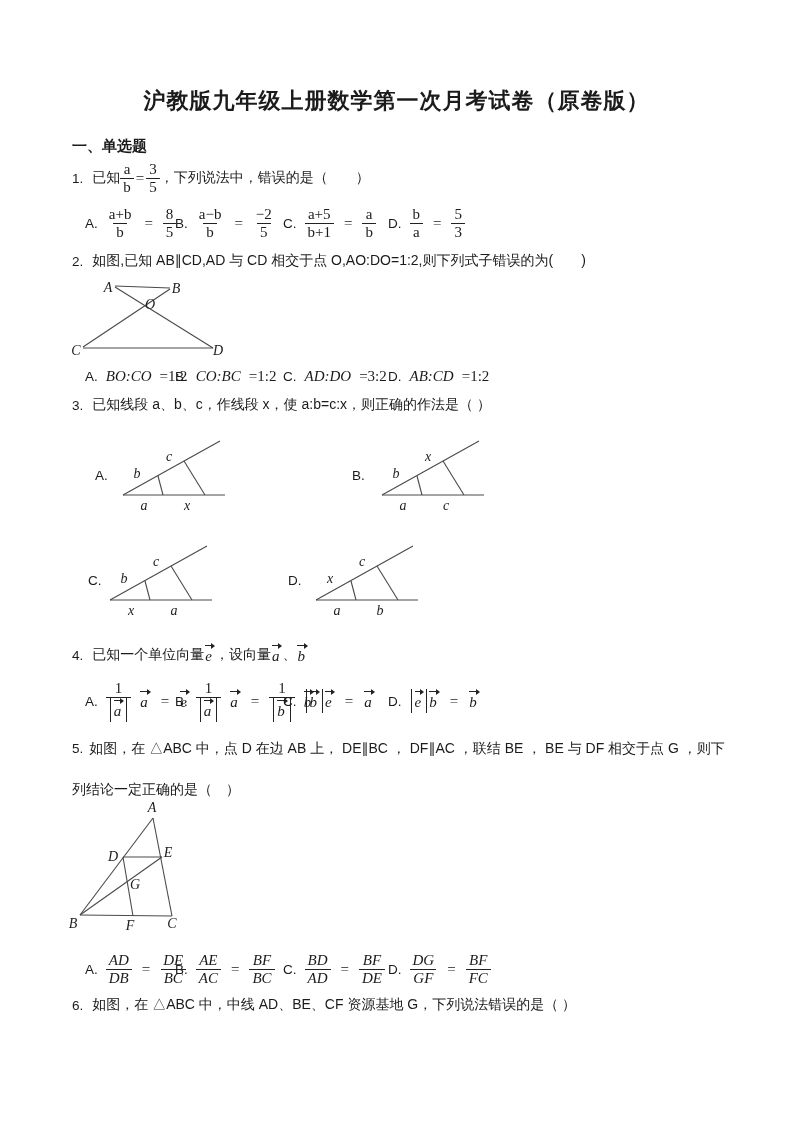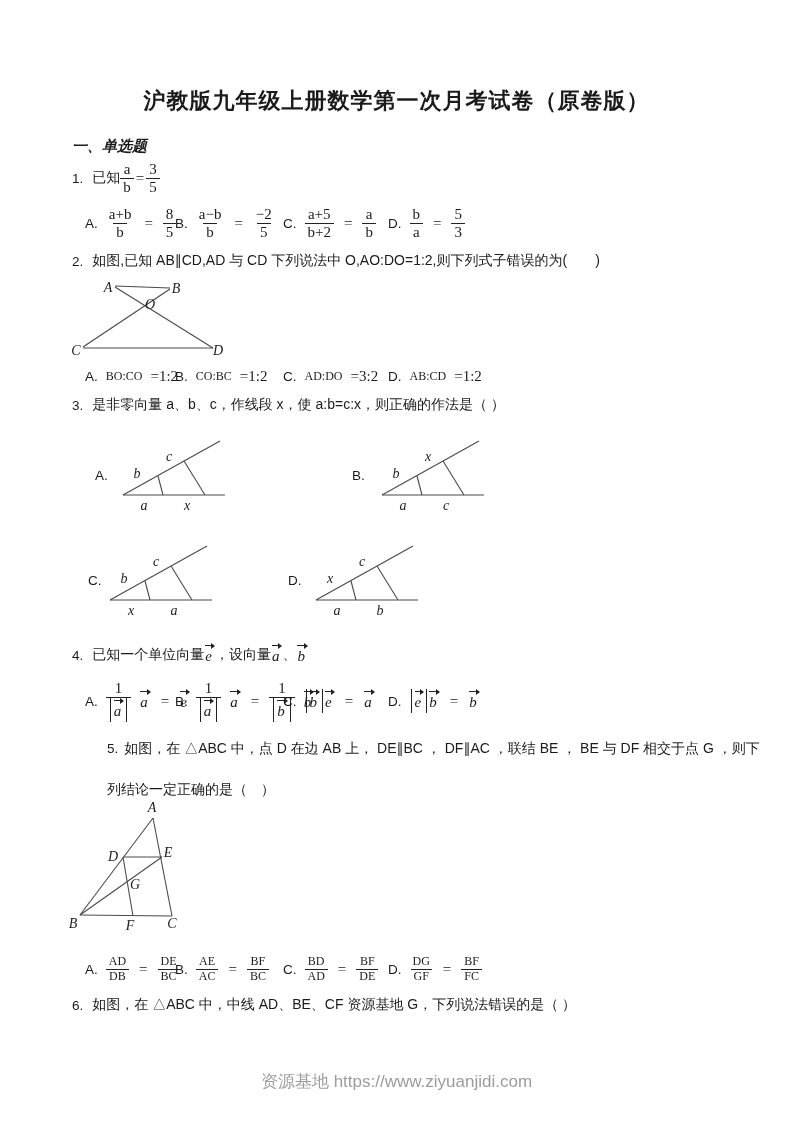--- a/index.html
+++ b/index.html
@@ -1,27 +1,27 @@
 <!DOCTYPE html>
 <html><head>
 <meta charset="utf-8">
 <style>
   html,body{margin:0;padding:0;background:#ffffff;}
   .page{position:relative;width:793px;height:1122px;background:#fff;overflow:hidden;
         font-family:"Liberation Sans",sans-serif;color:#1b1b1b;}
   .abs{position:absolute;}
   #title{top:86px;left:0;width:793px;text-align:center;font-size:22px;font-weight:bold;letter-spacing:1px;}
-  #section{top:137px;left:72px;font-size:15px;font-weight:bold;font-style:italic;}
+  #section{top:137px;left:72px;font-size:15px;font-weight:bold;}
   .stem{display:flex;align-items:center;font-size:14px;white-space:pre;}
   .qno{margin-right:9px;font-size:13.5px;}
   .para{display:block;font-size:14px;line-height:40px;}
   .para .qno{margin-right:6px;}
   
   .mr{font-family:"Liberation Serif",serif;font-size:15px;font-style:normal;}
-  .mi{font-family:"Liberation Serif",serif;font-size:12px;}
+  .mi{font-family:"Liberation Serif",serif;font-size:15px;font-style:italic;}
   .meq{margin:0 2px;}
   .frac{display:inline-flex;flex-direction:column;align-items:center;text-align:center;
         line-height:1.12;vertical-align:middle;}
   .frac .fn{display:block;padding:0 3px;}
   .frac .fd{display:block;border-top:1px solid #222;padding:0 3px;}
   .vec{position:relative;display:inline-block;font-family:"Liberation Serif",serif;
        font-style:italic;font-size:15px;line-height:1.25;padding:3px 3px 0 1px;}
   .vec::before{content:"";position:absolute;top:1px;left:1px;right:4px;border-top:1px solid #222;}
   .vec::after{content:"";position:absolute;top:-1.5px;right:0;width:0;height:0;
        border-top:3px solid transparent;border-bottom:3px solid transparent;border-left:4px solid #222;}
@@ -47,20 +47,21 @@
     <span>已知</span>
     <span class="frac mr">
       <span class="fn">a</span>
       <span class="fd">b</span>
     </span>
     <span class="mr meq">=</span>
     <span class="frac mr">
       <span class="fn">3</span>
       <span class="fd">5</span>
     </span>
+    <span>，下列说法中，错误的是（　　）</span>
   </div>
 
   <div class="abs optrow" style="top:200px;height:46px;">
     <div class="opt" style="left:85px">
       <span class="opt-label">A.</span>
       <span class="frac mr">
           <span class="fn">a+b</span>
           <span class="fd">b</span>
         </span>
       <span class="mr meq">=</span>
@@ -78,21 +79,21 @@
       <span class="mr meq">=</span>
       <span class="frac mr">
           <span class="fn">−2</span>
           <span class="fd">5</span>
         </span>
     </div>
     <div class="opt" style="left:283px">
       <span class="opt-label">C.</span>
       <span class="frac mr">
           <span class="fn">a+5</span>
-          <span class="fd">b+2</span>
+          <span class="fd">b+1</span>
         </span>
       <span class="mr meq">=</span>
       <span class="frac mr">
           <span class="fn">a</span>
           <span class="fd">b</span>
         </span>
     </div>
     <div class="opt" style="left:388px">
       <span class="opt-label">D.</span>
       <span class="frac mr">
@@ -102,21 +103,21 @@
       <span class="mr meq">=</span>
       <span class="frac mr">
           <span class="fn">5</span>
           <span class="fd">3</span>
         </span>
     </div>
   </div>
 
   <div class="abs stem" style="top:252px;left:72px;">
     <span class="qno">2.</span>
-    <span>如图,已知 AB∥CD,AD 与 CD 下列说法中 O,AO:DO=1:2,则下列式子错误的为(　　)</span>
+    <span>如图,已知 AB∥CD,AD 与 CD 相交于点 O,AO:DO=1:2,则下列式子错误的为(　　)</span>
   </div>
 
   <svg class="abs" style="top:276px;left:58px;" width="170" height="85" viewBox="0 0 170 85">
     <line x1="57" y1="10" x2="112" y2="12"></line>
     <line x1="25" y1="72" x2="155" y2="72"></line>
     <line x1="57" y1="11" x2="155" y2="72"></line>
     <line x1="25" y1="71" x2="112" y2="13"></line>
     <text x="50" y="16">A</text>
     <text x="118" y="17">B</text>
     <text x="92" y="33">O</text>
@@ -142,21 +143,21 @@
     </div>
     <div class="opt" style="left:388px">
       <span class="opt-label">D.</span>
       <span class="mi">AB:CD</span>
       <span class="mr">=1:2</span>
     </div>
   </div>
 
   <div class="abs stem" style="top:396px;left:72px;">
     <span class="qno">3.</span>
-    <span>是非零向量 a、b、c，作线段 x，使 a:b=c:x，则正确的作法是（ ）</span>
+    <span>已知线段 a、b、c，作线段 x，使 a:b=c:x，则正确的作法是（ ）</span>
   </div>
 
   <span class="abs opt-label" style="top:468px;left:95px;">A.</span>
   <svg class="abs" style="top:437px;left:115px;" width="115" height="78" viewBox="0 0 115 78">
     <line x1="8" y1="58" x2="110" y2="58"></line>
       <line x1="8" y1="58" x2="105" y2="4"></line>
     <line x1="43" y1="39" x2="48" y2="58"></line>
       <line x1="69" y1="24" x2="90" y2="58"></line>
     <text x="22" y="41">b</text>
     <text x="54" y="24">c</text>
@@ -242,21 +243,21 @@
       <span class="vec">a</span>
     </div>
     <div class="opt" style="left:388px">
       <span class="opt-label">D.</span>
       <span class="mr"><span class="absv"><span class="vec">e</span></span><span class="vec">b</span></span>
       <span class="mr meq">=</span>
       <span class="vec">b</span>
     </div>
   </div>
 
-  <div class="abs para" style="top:728px;left:72px;width:665px;margin-left:35px;">
+  <div class="abs para" style="top:728px;left:72px;width:665px;">
     <span class="qno">5.</span><span>如图，在 △ABC 中，点 D 在边 AB 上， DE∥BC ， DF∥AC ，联结 BE ， BE 与 DF 相交于点 G ，则下列结论一定正确的是（　）</span>
   </div>
 
   <svg class="abs" style="top:800px;left:66px;" width="125" height="140" viewBox="0 0 125 140">
     <line x1="87" y1="18" x2="14" y2="115"></line>
     <line x1="87" y1="18" x2="106" y2="116"></line>
     <line x1="14" y1="115" x2="106" y2="116"></line>
     <line x1="57" y1="57" x2="96" y2="57"></line>
     <line x1="57" y1="57" x2="67" y2="116"></line>
     <line x1="14" y1="115" x2="96" y2="57"></line>
@@ -318,15 +319,14 @@
           <span class="fd">FC</span>
         </span>
     </div>
   </div>
 
   <div class="abs stem" style="top:996px;left:72px;">
     <span class="qno">6.</span>
     <span>如图，在 △ABC 中，中线 AD、BE、CF 资源基地 G，下列说法错误的是（ ）</span>
   </div>
 
-  <div class="abs" id="footer">资源基地 https://www.ziyuanjidi.com</div>
 
 </div>
 
 </body></html>

